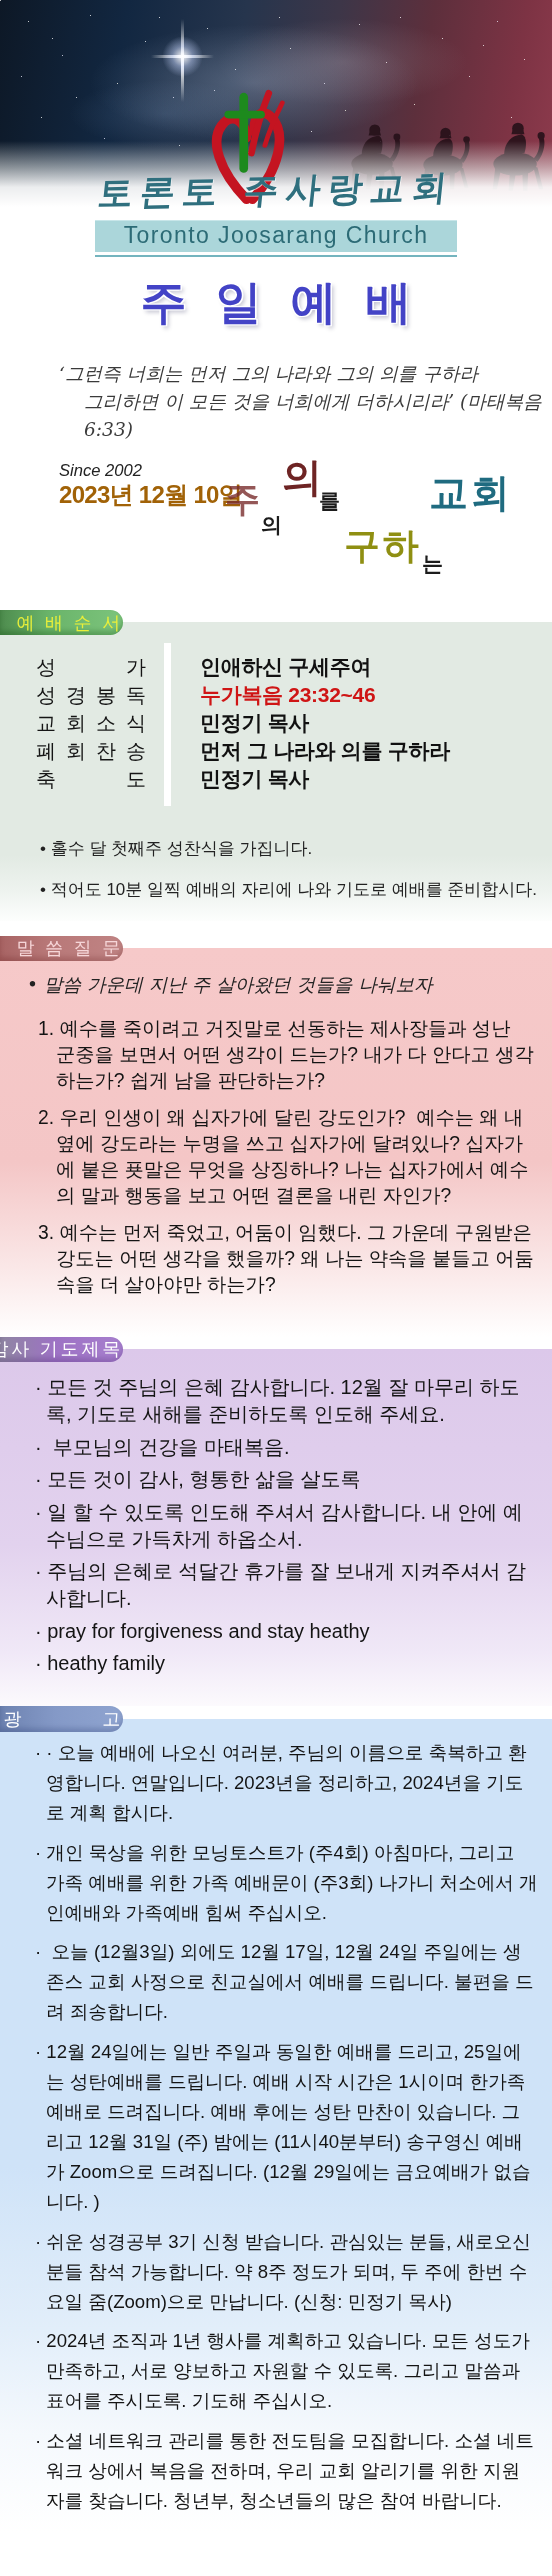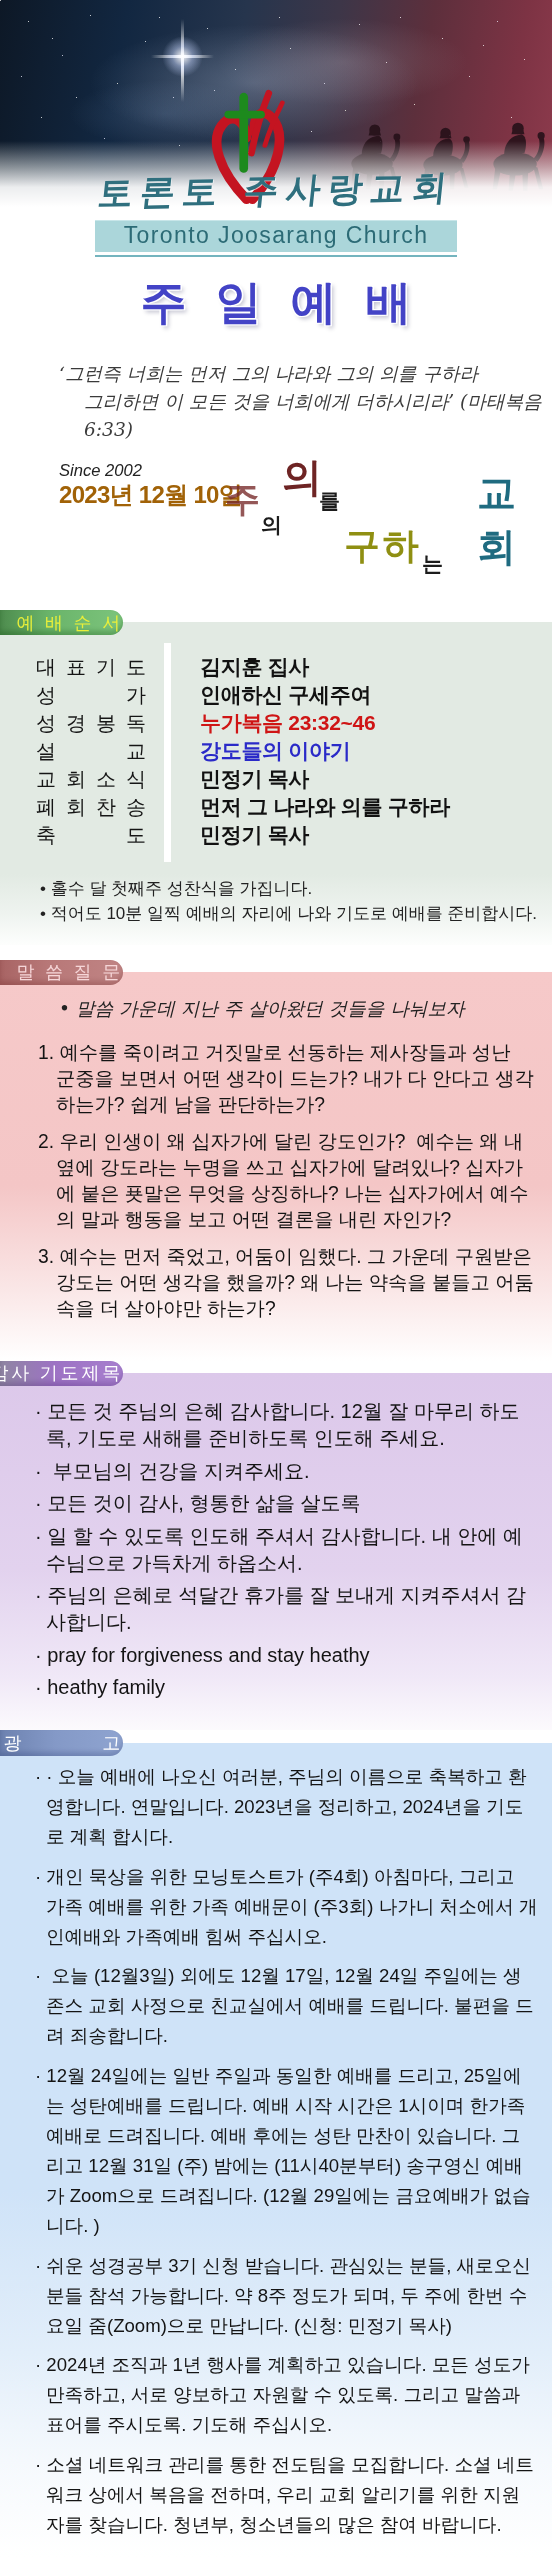--- a/index.html
+++ b/index.html
@@ -52,21 +52,21 @@
   .dateblock { position:relative; height:141px; margin-top:15px; }
   .since { position:absolute; left:59px; top:1.4px; font-style:italic; font-size:16.6px; color:#222; }
   .dateline { position:absolute; left:59px; top:19.3px; font-size:24px; font-weight:800; color:#a16207; letter-spacing:-0.7px; }
   .motto span { position:absolute; font-family:"DejaVu Serif",serif; font-weight:bold; }
   .m1 { left:225px; top:16.6px; font-size:35px; color:#7a2e2e; opacity:.8; }
   .m2 { left:261px; top:52px; font-size:21px; color:#1c1c1c; }
   .m3 { left:282px; top:-9.7px; font-size:40px; color:#6e2424; }
   .m4 { left:319px; top:28px; font-size:21px; color:#1c1c1c; }
   .m5 { left:344px; top:63px; font-size:36px; color:#8f8f12; letter-spacing:2.8px; }
   .m6 { left:422px; top:91px; font-size:21px; color:#1c1c1c; }
-  .m7 { left:429px; top:7px; font-size:39px; color:#1f6b80; letter-spacing:2.8px;margin-left:48px; }
+  .m7 { left:429px; top:7px; font-size:39px; color:#1f6b80; letter-spacing:2.8px; }
   
   .pill { position:relative; z-index:2; width:123px; height:25.5px; border-radius:0 13px 13px 0;
     display:flex; align-items:center; justify-content:flex-end; margin-bottom:-13px; }
   .pill span { font-size:18px; letter-spacing:2.8px; white-space:pre; }
   .pill-green { background:linear-gradient(to right,#4e8c4e,#6ab46a 40%,#7cc47c); box-shadow:inset 0 -4.1px 5.5px rgba(0,60,0,.25); }
   .pill-green span { color:#e9ef3a; }
   .pill-rose  { background:linear-gradient(to right,#a86464,#b87878 40%,#c08484); box-shadow:inset 0 -4.1px 5.5px rgba(80,0,0,.18); }
   .pill-rose span { color:#f6d6d8; }
   .pill-purple{ background:linear-gradient(to right,#8f86a2,#9d72c4 45%,#a77fce); box-shadow:inset 0 -4.1px 5.5px rgba(40,0,80,.18); }
   .pill-purple span { color:#ffffff; }
@@ -77,24 +77,24 @@
   .worship-body { background:linear-gradient(to bottom,#e2eae3 0%,#e2eae3 78%,#eef3ef 90%,#fdfefd 100%); padding-top:21px; }
   .wtable { position:relative; background:#e2eae3; padding:9.7px 0 12.4px; }
   .wdivider { position:absolute; left:164px; top:0; width:7px; height:100%; background:#ffffff; }
   .wrow { display:flex; height:28px; align-items:center; }
   .wlabel { width:110px; margin-left:36px; font-size:20px; color:#151515;
     text-align:justify; text-align-last:justify; white-space:pre; }
   .wvalue { margin-left:54px; font-size:21px; font-weight:bold; color:#111; letter-spacing:-0.3px; }
   .wvalue.red { color:#cf1515; }
   .wvalue.blue { color:#2a2ac8; }
   .wnotes { padding:14px 0 18px 40px; }
-  .wnote { font-size:17px; color:#222; line-height:25.5px; white-space:pre-wrap; }
+  .wnote { font-size:17px; color:#222; line-height:25.5px; white-space:pre-wrap;margin-top:16px; }
   
   .qs-body { background:linear-gradient(to bottom,#f6c9c9 0%,#f4c6c6 55%,#fae7e7 82%,#ffffff 100%); padding:23.5px 18px 28px 0; }
-  .qintro { font-family:"DejaVu Serif",serif; font-style:italic; font-size:18.6px; color:#222; padding-left:59px; margin-bottom:18px; }
+  .qintro { font-family:"DejaVu Serif",serif; font-style:italic; font-size:18.6px; color:#222; padding-left:27px; margin-bottom:18px; }
   .qitem { font-size:19.3px; color:#141414; line-height:26px; padding-left:56px; text-indent:-18px; margin-bottom:11px; white-space:pre-wrap; }
   .pr-body { background:linear-gradient(to bottom,#dcc8ea 0%,#e2d2ee 55%,#f0e8f7 85%,#fcfafd 100%); padding:25px 16.6px 23.5px 0; }
   .pritem { font-size:20px; color:#141414; line-height:27px; padding-left:46px; text-indent:-11px; margin-bottom:5.5px; white-space:pre-wrap; }
   .an-body { background:linear-gradient(to bottom,#cfe3f8 0%,#cfe3f8 55%,#e2eefa 75%,#f5f9fd 88%,#ffffff 100%); padding:19.3px 14px 7px 0; }
   .anitem { font-size:18.6px; color:#141414; line-height:30px; padding-left:46px; text-indent:-11px; margin-bottom:9.7px; white-space:pre-wrap; }
   .section-gap { height:15px; }
 </style>
 </head>
 <body>
 
@@ -159,34 +159,26 @@
 </div>
 
 <div class="worship">
   <div class="pill pill-green">
     <span>예 배 순 서</span>
   </div>
   <div class="worship-body">
     <div class="wtable">
       <div class="wdivider"></div>
       <div class="wrow">
-        <div class="wlabel">대 표 기 도</div>
-        <div class="wvalue">김지훈 집사</div>
-      </div>
-      <div class="wrow">
         <div class="wlabel">성            가</div>
         <div class="wvalue">인애하신 구세주여</div>
       </div>
       <div class="wrow">
         <div class="wlabel">성 경 봉 독</div>
         <div class="wvalue red">누가복음 23:32~46</div>
-      </div>
-      <div class="wrow">
-        <div class="wlabel">설            교</div>
-        <div class="wvalue blue">강도들의 이야기</div>
       </div>
       <div class="wrow">
         <div class="wlabel">교 회 소 식</div>
         <div class="wvalue">민정기 목사</div>
       </div>
       <div class="wrow">
         <div class="wlabel">폐 회 찬 송</div>
         <div class="wvalue">먼저 그 나라와 의를 구하라</div>
       </div>
       <div class="wrow">
@@ -214,21 +206,21 @@
     <div class="qitem">3. 예수는 먼저 죽었고, 어둠이 임했다. 그 가운데 구원받은 강도는 어떤 생각을 했을까? 왜 나는 약속을 붙들고 어둠 속을 더 살아야만 하는가?</div>
   </div>
 </div>
 
 <div>
   <div class="pill pill-purple">
     <span>감사 기도제목</span>
   </div>
   <div class="pr-body">
     <div class="pritem">· 모든 것 주님의 은혜 감사합니다. 12월 잘 마무리 하도록, 기도로 새해를 준비하도록 인도해 주세요.</div>
-    <div class="pritem">·  부모님의 건강을 지켜주세요.</div>
+    <div class="pritem">·  부모님의 건강을 마태복음.</div>
     <div class="pritem">· 모든 것이 감사, 형통한 삶을 살도록</div>
     <div class="pritem">· 일 할 수 있도록 인도해 주셔서 감사합니다. 내 안에 예수님으로 가득차게 하옵소서.</div>
     <div class="pritem">· 주님의 은혜로 석달간 휴가를 잘 보내게 지켜주셔서 감사합니다.</div>
     <div class="pritem">· pray for forgiveness and stay heathy</div>
     <div class="pritem">· heathy family</div>
   </div>
 </div>
 
 <div>
   <div class="pill pill-blue">

